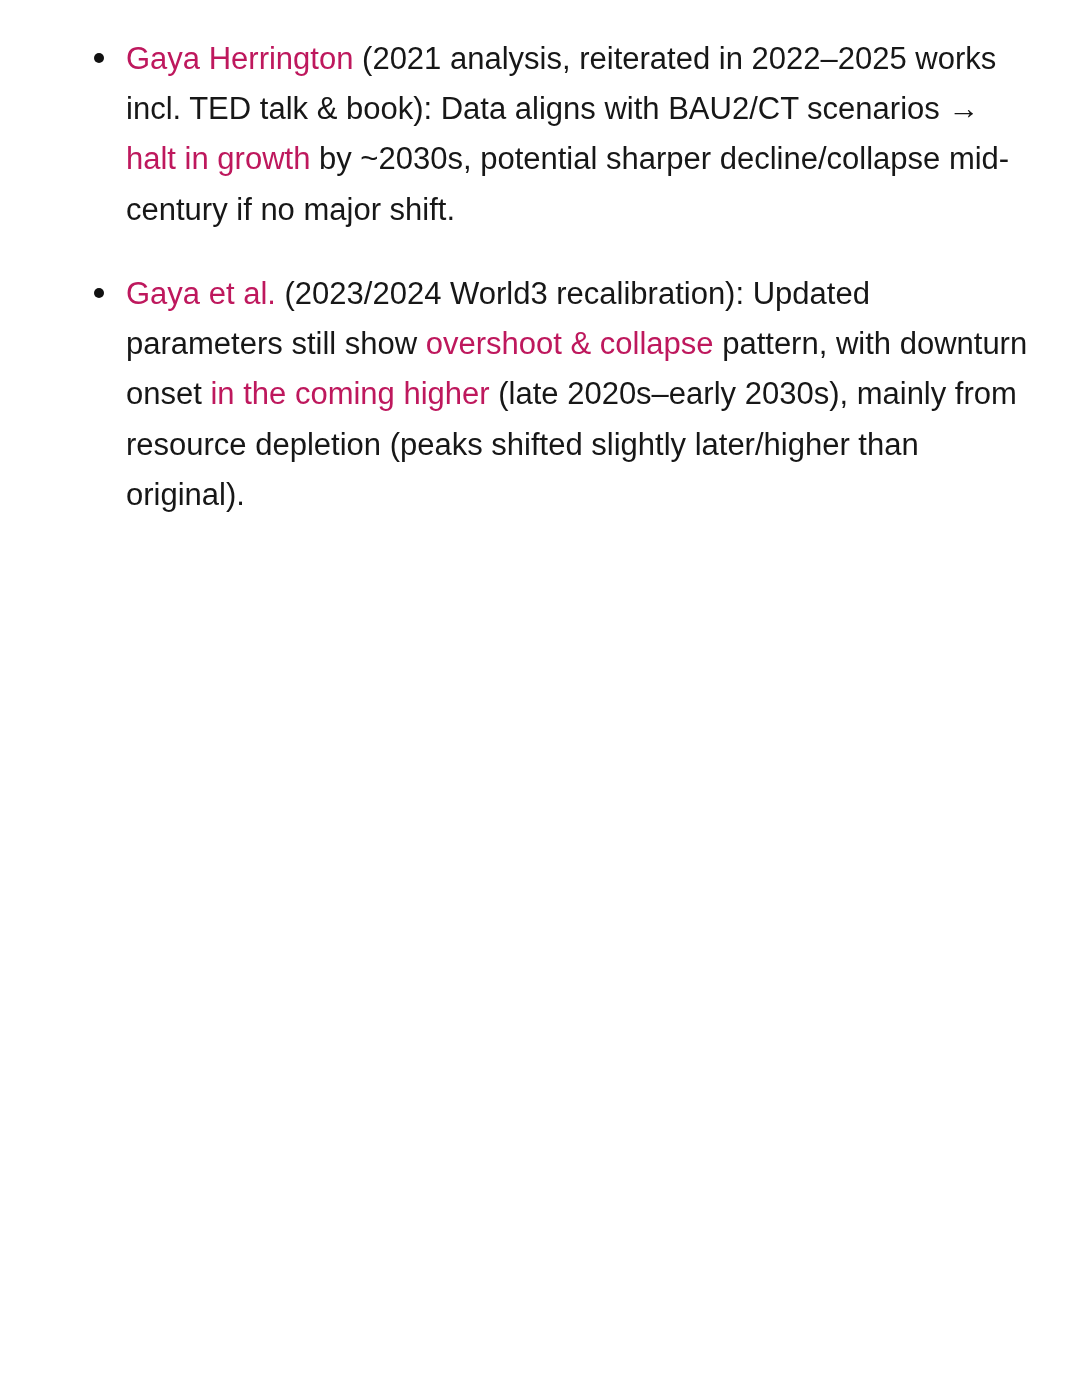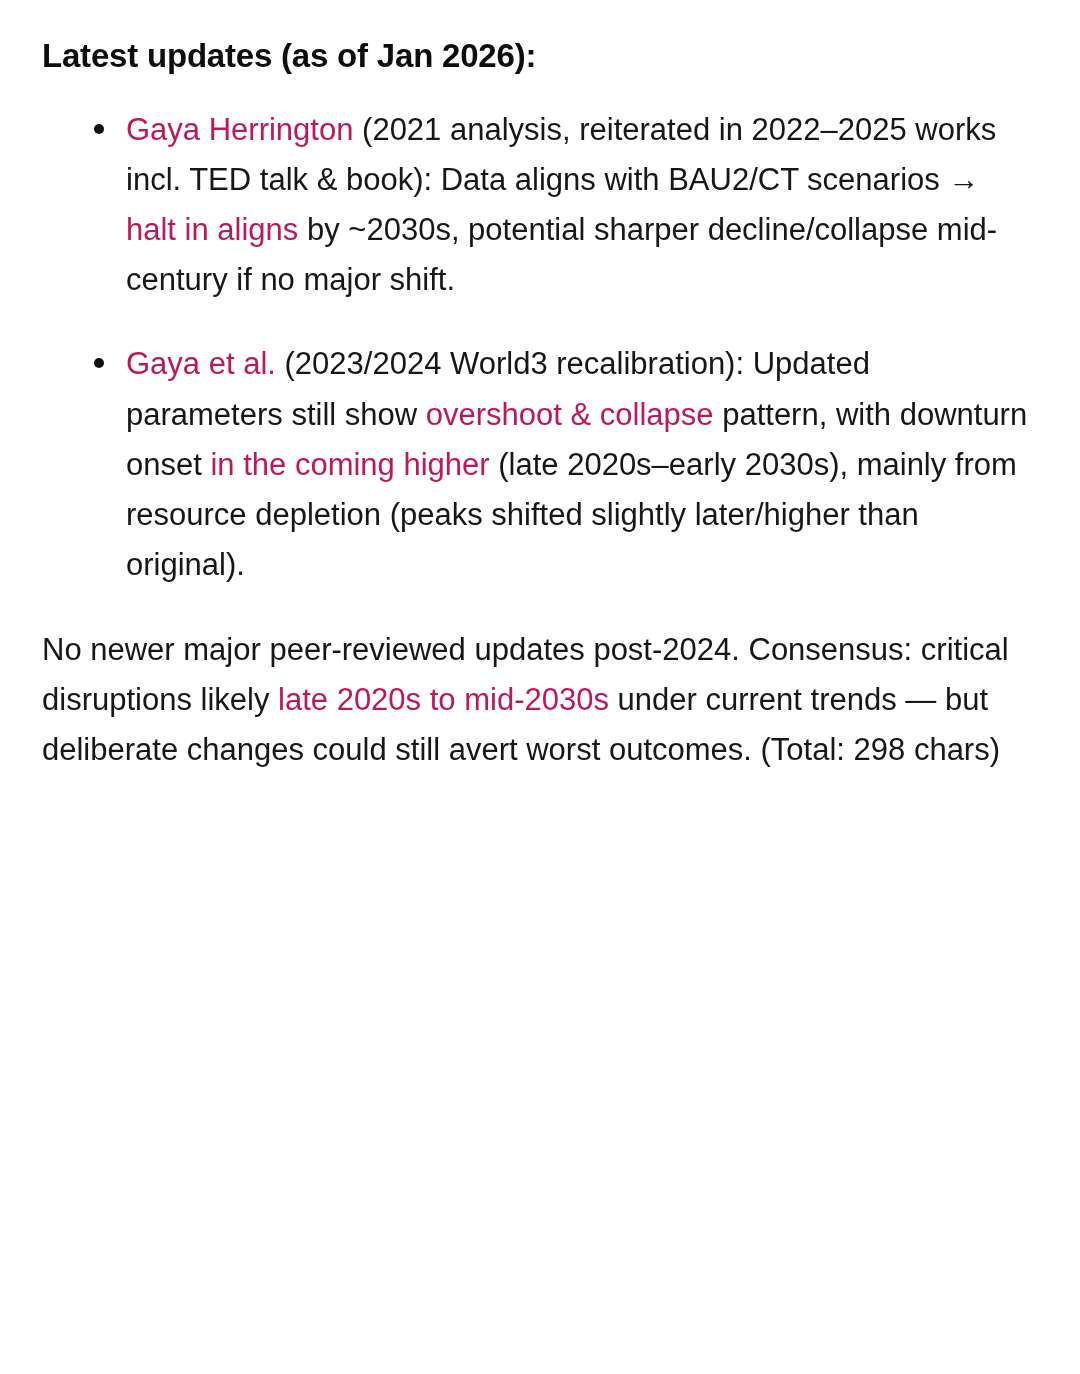--- a/index.html
+++ b/index.html
@@ -60,31 +60,29 @@
   b, strong {
     font-weight: normal;
     color: #be185d;
   }
 </style>
 </head>
 <body>
 
 <div class="page">
 
-  <h1 class="heading">Latest updates (as of Jan 2026):</h1>
 
   <ul class="bullets">
 
     <li>
       <span class="dot"></span>
-      <strong>Gaya Herrington</strong><span> (2021 analysis, reiterated in 2022–2025 works incl. TED talk &amp; book): Data aligns with BAU2/CT scenarios → </span><strong>halt in aligns</strong><span> by ~2030s, potential sharper decline/collapse mid-century if no major shift.</span>
+      <strong>Gaya Herrington</strong><span> (2021 analysis, reiterated in 2022–2025 works incl. TED talk &amp; book): Data aligns with BAU2/CT scenarios → </span><strong>halt in growth</strong><span> by ~2030s, potential sharper decline/collapse mid-century if no major shift.</span>
     </li>
 
     <li>
       <span class="dot"></span>
       <strong>Gaya et al.</strong><span> (2023/2024 World3 recalibration): Updated parameters still show </span><strong>overshoot &amp; collapse</strong><span> pattern, with downturn onset </span><strong>in the coming higher</strong><span> (late 2020s–early 2030s), mainly from resource depletion (peaks shifted slightly later/higher than original).</span>
     </li>
 
   </ul>
 
-  <p class="para"><span>No newer major peer-reviewed updates post-2024. Consensus: critical disruptions likely </span><strong>late 2020s to mid-2030s</strong><span> under current trends — but deliberate changes could still avert worst outcomes. (Total: 298 chars)</span></p>
 
 </div>
 
 </body></html>

